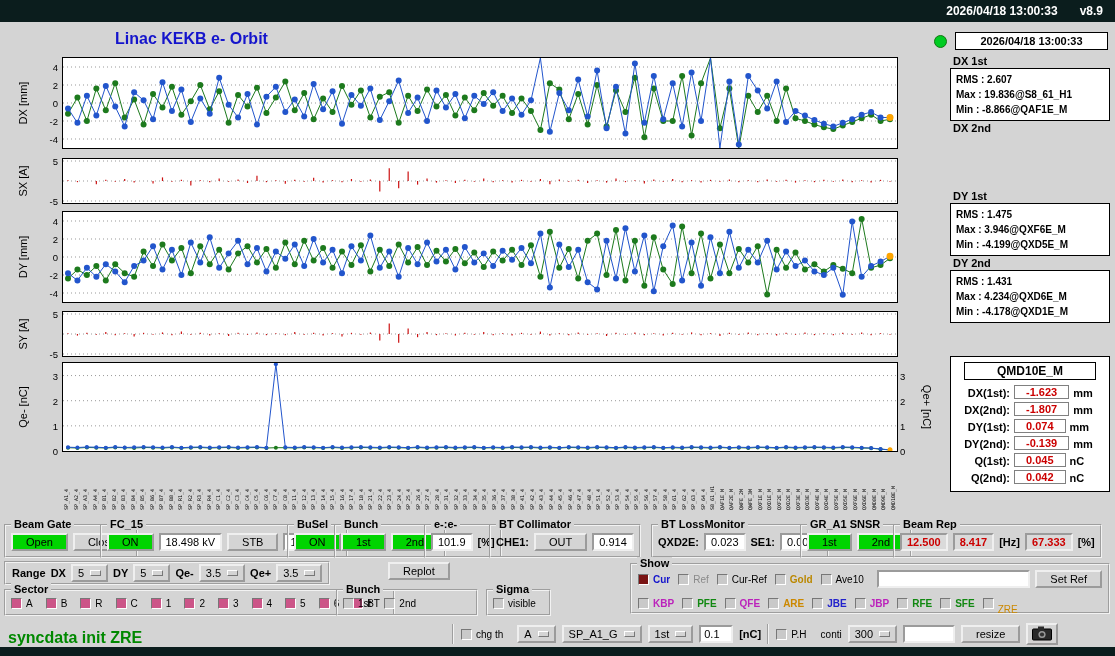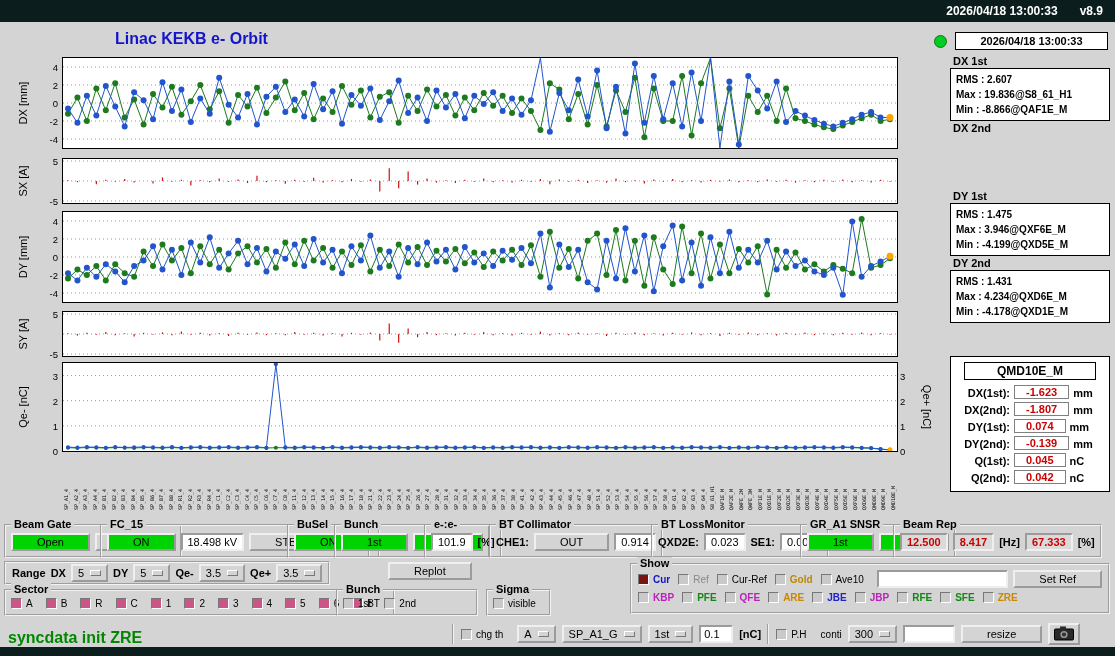--- a/index.html
+++ b/index.html
@@ -28,21 +28,21 @@
 .statbox{background:#fff;border:1px solid #000;padding:3px 5px;font-size:10px;font-weight:bold;line-height:1.5}
 #monitor{position:absolute;left:950px;top:356px;width:160px;background:#fff;border:1px solid #000;padding:5px 5px 4px}
 #monitor .montitle{border:1px solid #000;text-align:center;font-weight:bold;font-size:12px;margin:0 8px 5px;padding:1px 0}
 .monrow{display:flex;align-items:flex-end;gap:4px;margin:3px 0;font-weight:bold;font-size:11px}
 .monrow .ml{width:54px;text-align:right}
 .monrow .mv{flex:0 0 50px;border:1px solid #808080;color:#cc0000;text-align:right;padding:0 11px;background:#fff}
 
 .group{position:absolute;border:2px groove #f2f2f2;padding:4px 5px 3px;display:flex;align-items:center}
 .glabel{position:absolute;top:-8px;left:5px;background:#d4d4d4;padding:0 3px;font-weight:bold;font-size:11px;white-space:nowrap}
 .row{display:flex;align-items:center;gap:5px}
-.btn{display:inline-block;border:2px outset #efefef;background:#d4d4d4;padding:1px 24px;font-size:11px;white-space:nowrap;cursor:pointer}
+.btn{display:inline-block;border:2px outset #efefef;background:#d4d4d4;padding:1px 13px;font-size:11px;white-space:nowrap;cursor:pointer}
 .btn.on{background:#00d400}
 .field{display:inline-block;border:2px inset #efefef;background:#fff;padding:1px 5px;font-size:11px;white-space:nowrap}
 .field.red{color:#cc0000;font-weight:bold;background:#dadada}
 .lab{font-weight:bold;font-size:11px;white-space:nowrap}
 .dd{display:inline-flex;align-items:center;gap:6px;border:2px outset #efefef;background:#d4d4d4;padding:1px 5px;font-size:11px;cursor:pointer}
 .dd .ind{width:11px;height:6px;border:1px solid;border-color:#fff #777 #777 #fff;background:#d4d4d4}
 .cbitem{display:inline-flex;align-items:center;gap:4px;margin-right:8px;cursor:pointer}
 .cb{width:11px;height:11px;border:1px solid;border-color:#777 #fff #fff #777;background:#c9c9c9;flex:0 0 11px}
 .cblab{font-size:10px;white-space:nowrap}
 input.text{border:2px inset #efefef;background:#fff;font-size:11px;font-family:inherit;padding:1px 3px}
@@ -1159,21 +1159,21 @@
           <span class="cbitem">
             <span class="cb"></span>
             <span class="cblab" style="color: rgb(17, 136, 17); font-weight: bold;">RFE</span>
           </span>
           <span class="cbitem">
             <span class="cb"></span>
             <span class="cblab" style="color: rgb(17, 136, 17); font-weight: bold;">SFE</span>
           </span>
           <span class="cbitem">
             <span class="cb"></span>
-            <span class="cblab" style="color: rgb(204, 136, 0); font-weight: bold;">ZRE</span>
+            <span class="cblab" style="color: rgb(204, 136, 0); font-weight: normal; margin-top: 12px;">ZRE</span>
           </span>
         </span>
     </div>
   </div>
 
   <div class="group" style="left:4px;top:589px;height:27px">
     <span class="glabel">Sector</span>
     <span class="row" id="sector-items">
         <span class="cbitem">
           <span class="cb" style="background: rgb(204, 85, 136);"></span>

